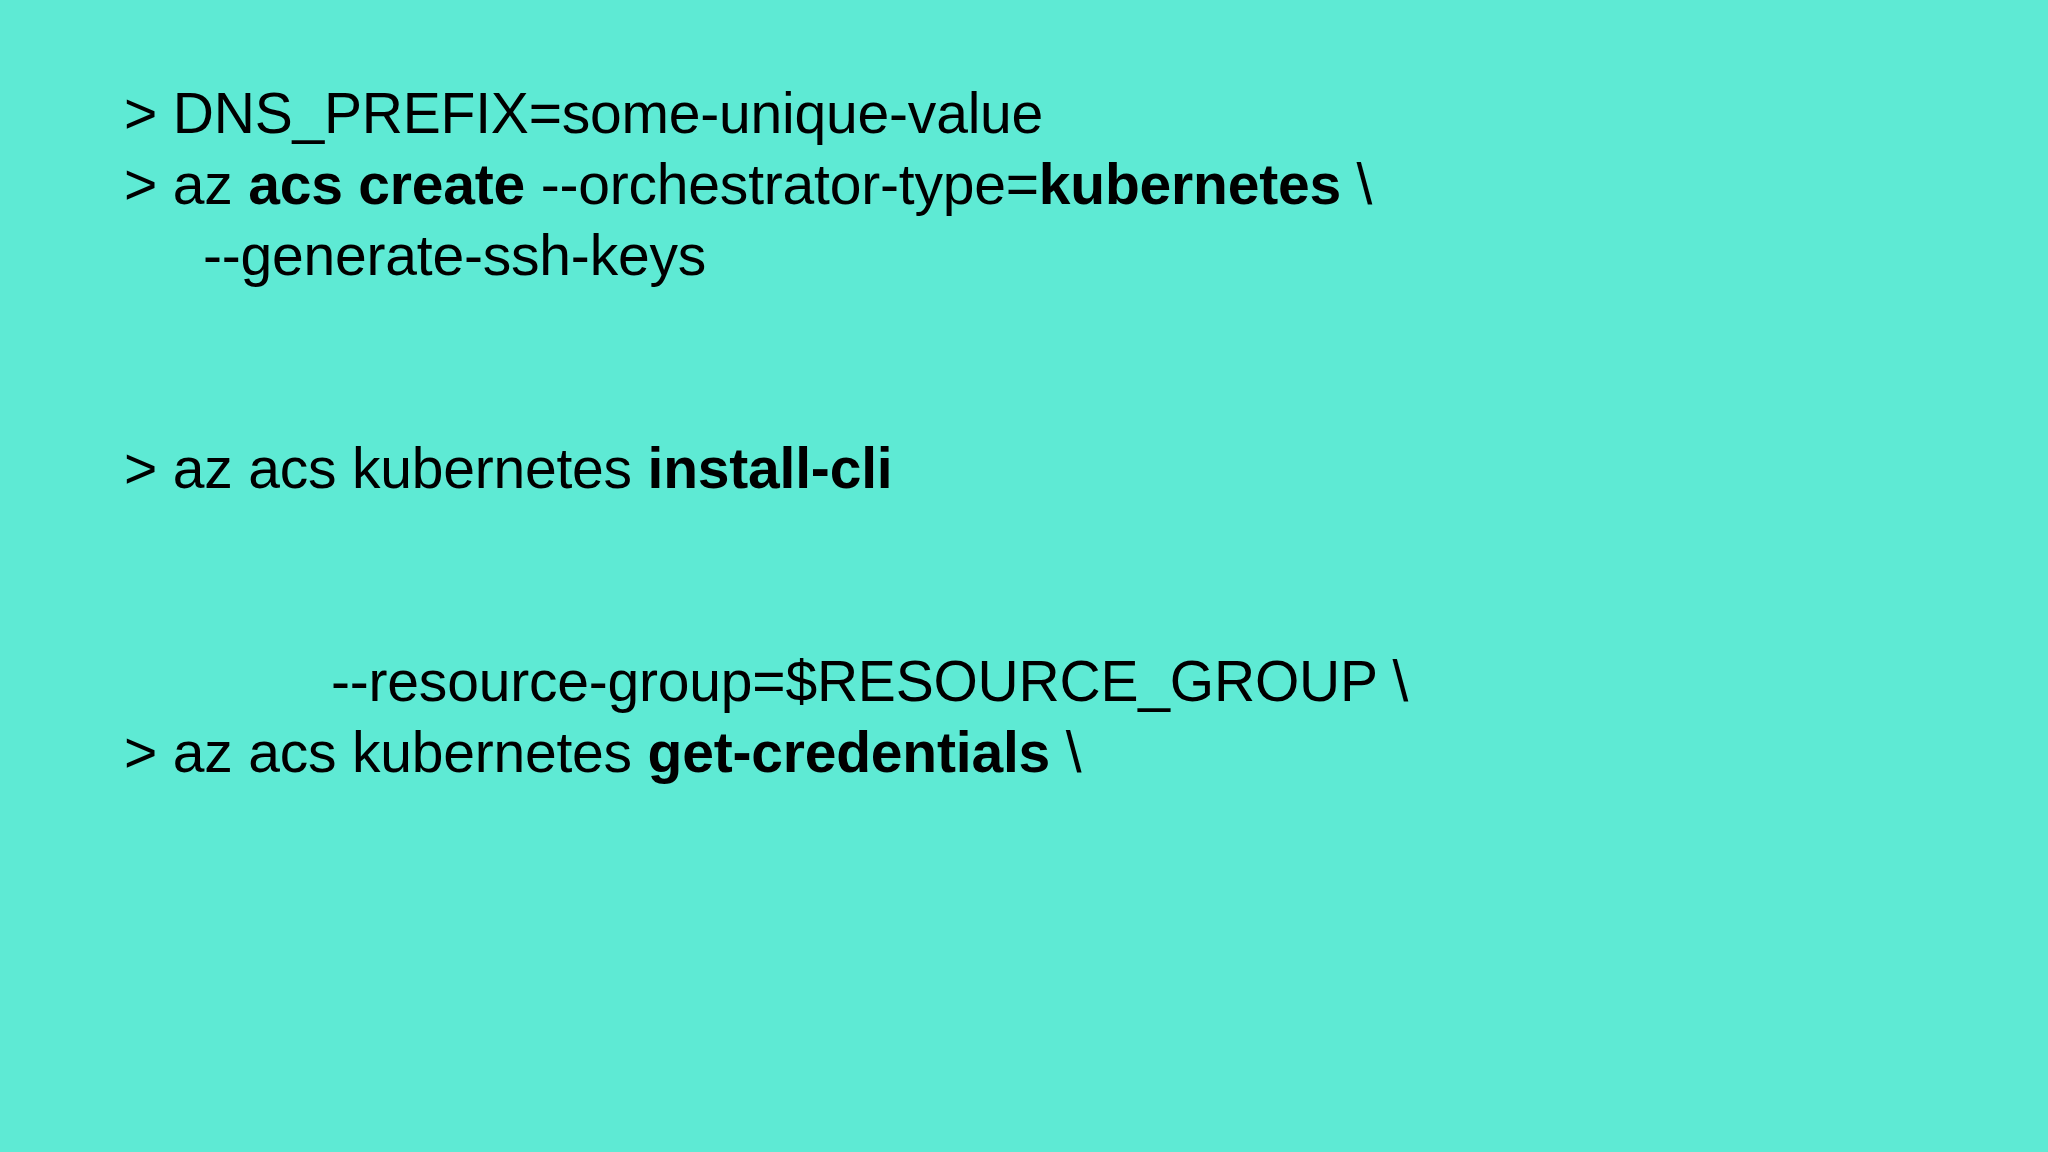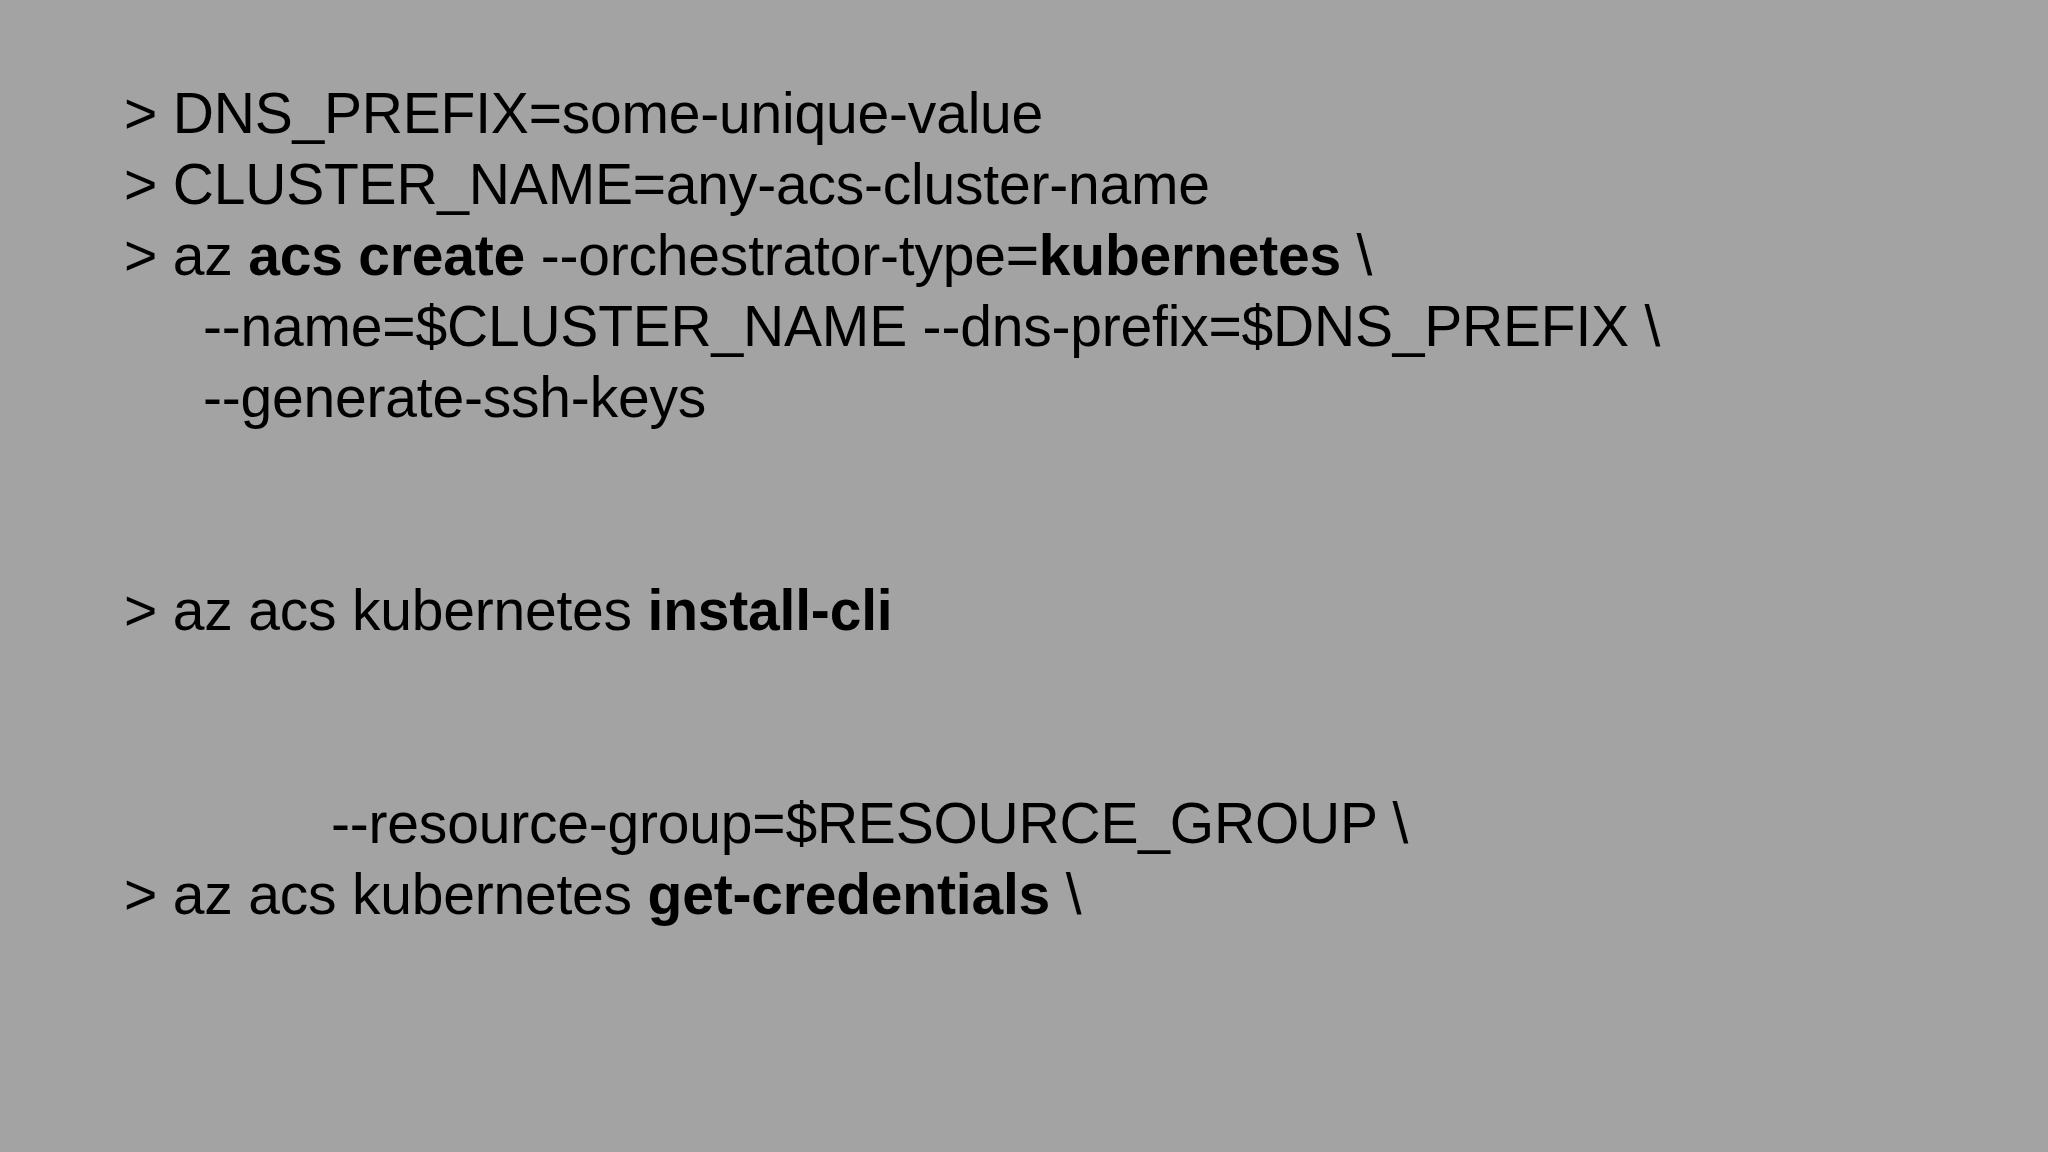--- a/index.html
+++ b/index.html
@@ -13,21 +13,21 @@
     overflow: hidden;
     font-family: "Liberation Sans", sans-serif;
     color: #000000;
     -webkit-font-smoothing: antialiased;
   }
 
   #slide {
     position: relative;
     width: 2048px;
     height: 1152px;
-    background: #a3a3a3;
+    background: #5eead4;
     box-sizing: border-box;
   }
 
   .code-block {
     position: absolute;
     left: 124px;
     top: 78px;
     width: 1800px;
   }
 
@@ -56,23 +56,21 @@
   .seg {
     display: inline;
   }
 </style>
 </head>
 <body>
 
 <div id="slide">
   <div class="code-block">
       <div class="code-line"><span class="seg">&gt; DNS_PREFIX=some-unique-value</span></div>
-      <div class="code-line"><span class="seg">&gt; CLUSTER_NAME=any-acs-cluster-name</span></div>
       <div class="code-line"><span class="seg">&gt; az </span><span class="seg bold">acs create</span><span class="seg"> --orchestrator-type=</span><span class="seg bold">kubernetes</span><span class="seg"> \</span></div>
-      <div class="code-line indent-1"><span class="seg">--name=$CLUSTER_NAME --dns-prefix=$DNS_PREFIX \</span></div>
       <div class="code-line indent-1"><span class="seg">--generate-ssh-keys</span></div>
       <div class="code-line blank"></div>
       <div class="code-line blank"></div>
       <div class="code-line"><span class="seg">&gt; az acs kubernetes </span><span class="seg bold">install-cli</span></div>
       <div class="code-line blank"></div>
       <div class="code-line blank"></div>
       <div class="code-line indent-2"><span class="seg">--resource-group=$RESOURCE_GROUP \</span></div>
       <div class="code-line"><span class="seg">&gt; az acs kubernetes </span><span class="seg bold">get-credentials</span><span class="seg"> \</span></div>
     </div>
 </div>

